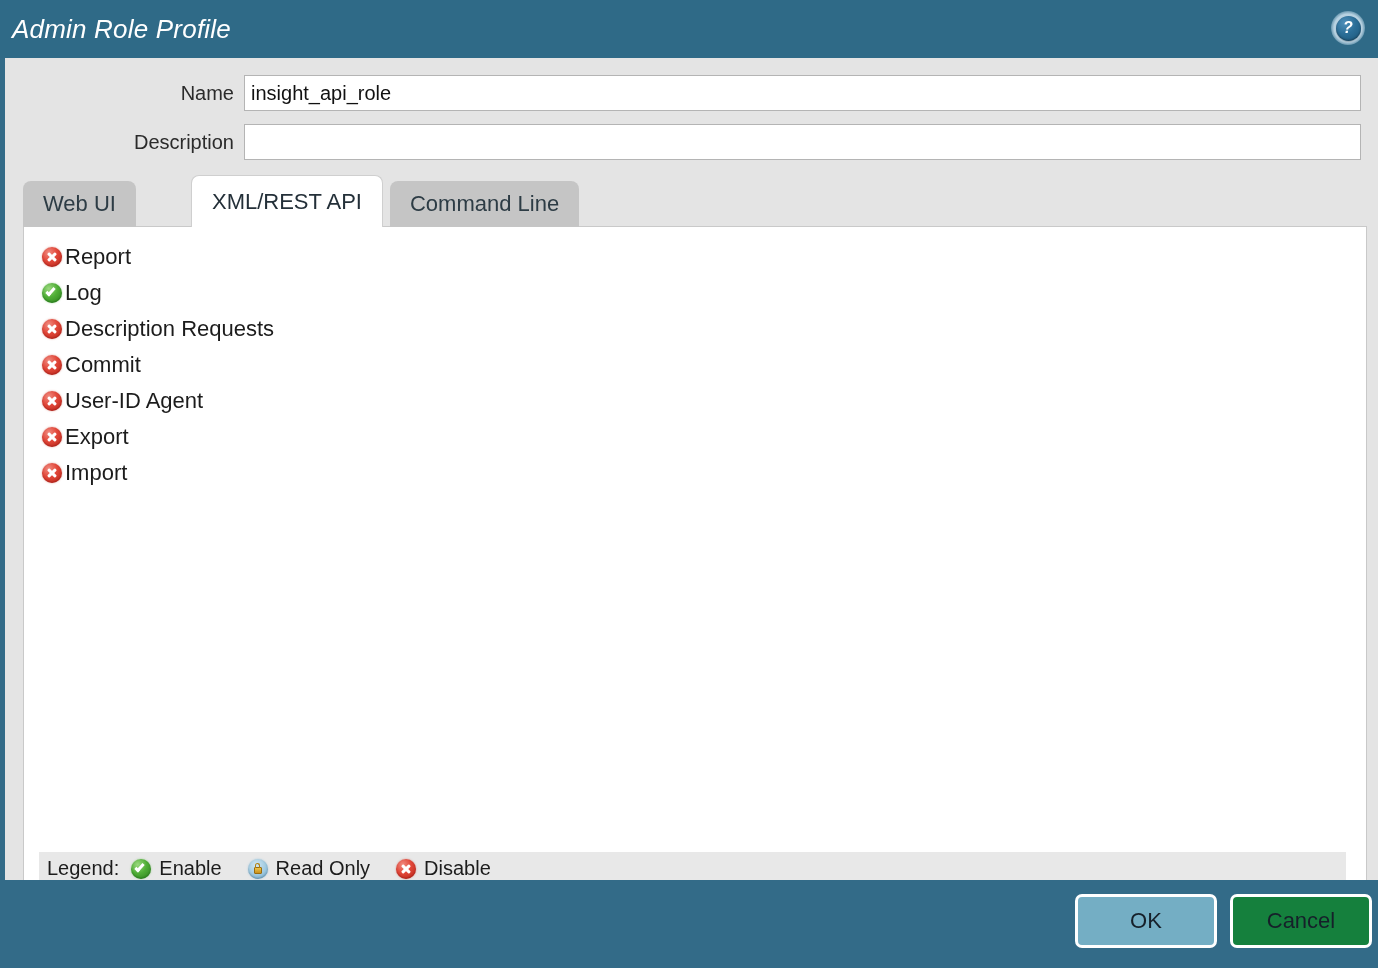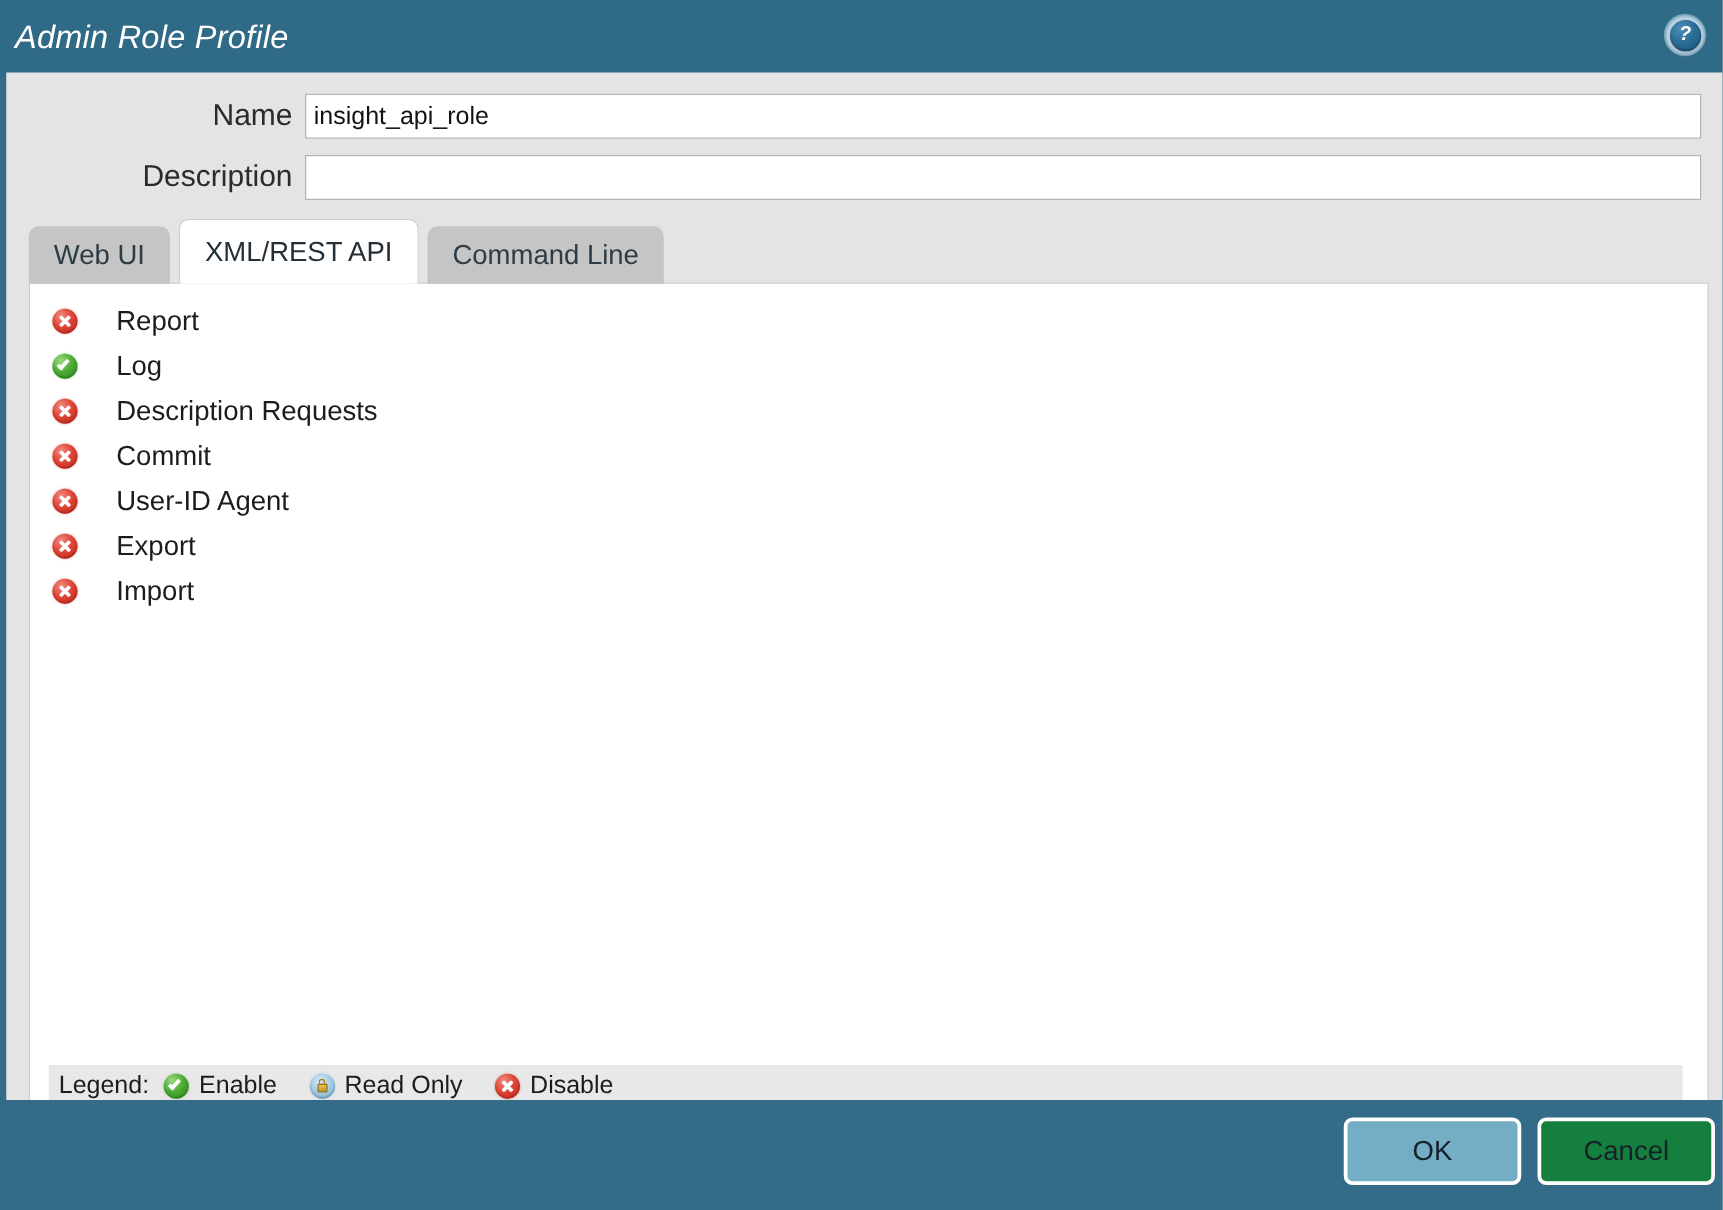--- a/index.html
+++ b/index.html
@@ -84,21 +84,21 @@
     display: flex;
     align-items: center;
   }
   #row-name  { left: 0; top: 17px; width: 1356px; }
   #row-desc  { left: 0; top: 66px; width: 1356px; }
 
   .form-label {
     width: 239px;
     text-align: right;
     padding-right: 10px;
-    font-size: 24px;
+    font-size: 20px;
     color: #2b2b2b;
     box-sizing: border-box;
     white-space: nowrap;
   }
   .form-input {
     flex: 1;
     height: 36px;
     box-sizing: border-box;
     border: 1px solid #b4b4b4;
     background: #ffffff;
@@ -138,20 +138,21 @@
     white-space: nowrap;
   }
   .tab.active {
     background: #ffffff;
     height: 52px;
     border: 1px solid #cfcfcf;
     border-bottom: none;
     color: #243039;
     position: relative;
     z-index: 4;
+    margin-left: 48px;
   }
 
   
   .content-panel {
     position: absolute;
     left: 18px;
     top: 168px;
     width: 1344px;
     height: 692px;
     background: #ffffff;
@@ -164,21 +165,20 @@
     position: absolute;
     left: 18px;
     top: 12px;
     right: 10px;
   }
   .perm-item {
     display: flex;
     align-items: center;
     height: 36px;
     cursor: pointer;
-    gap: 28px;
   }
   .perm-label {
     font-size: 22px;
     color: #1c1c1c;
     margin-left: 3px;
     white-space: nowrap;
   }
 
   
   .sicon {

